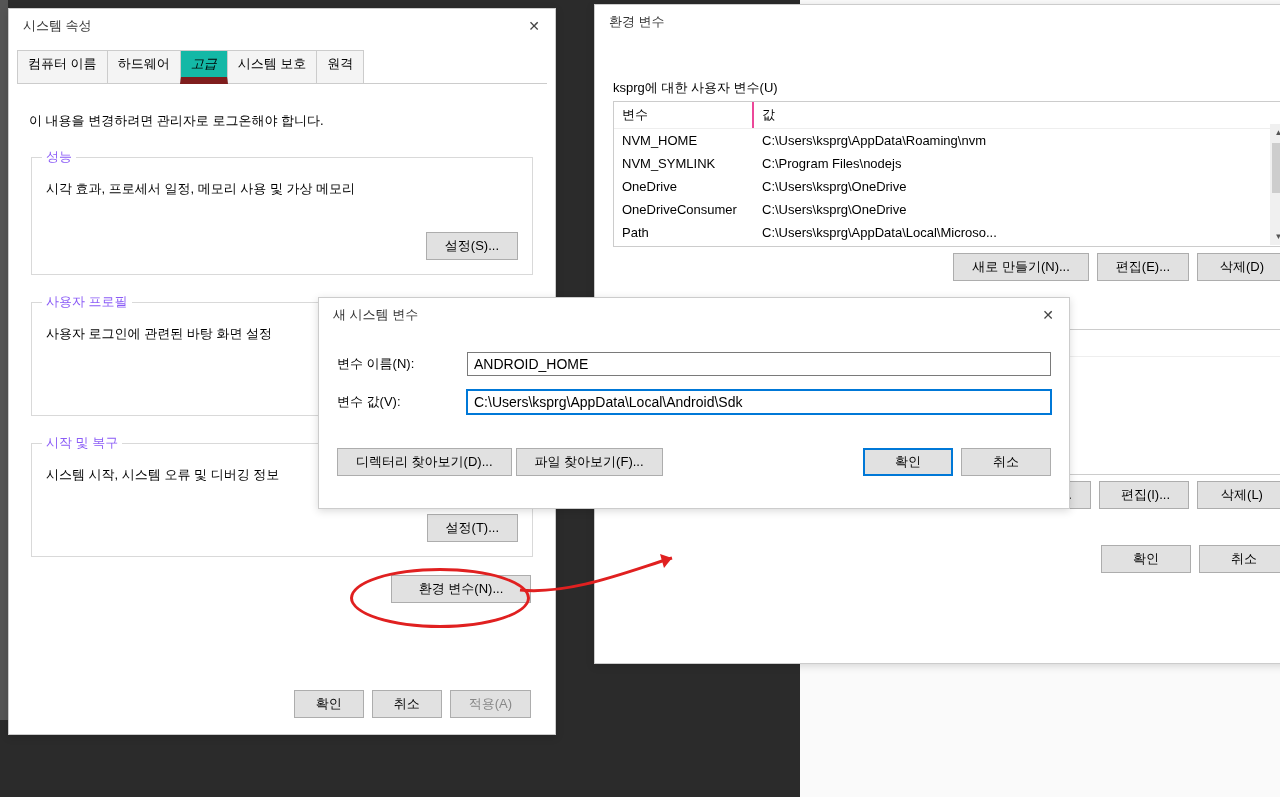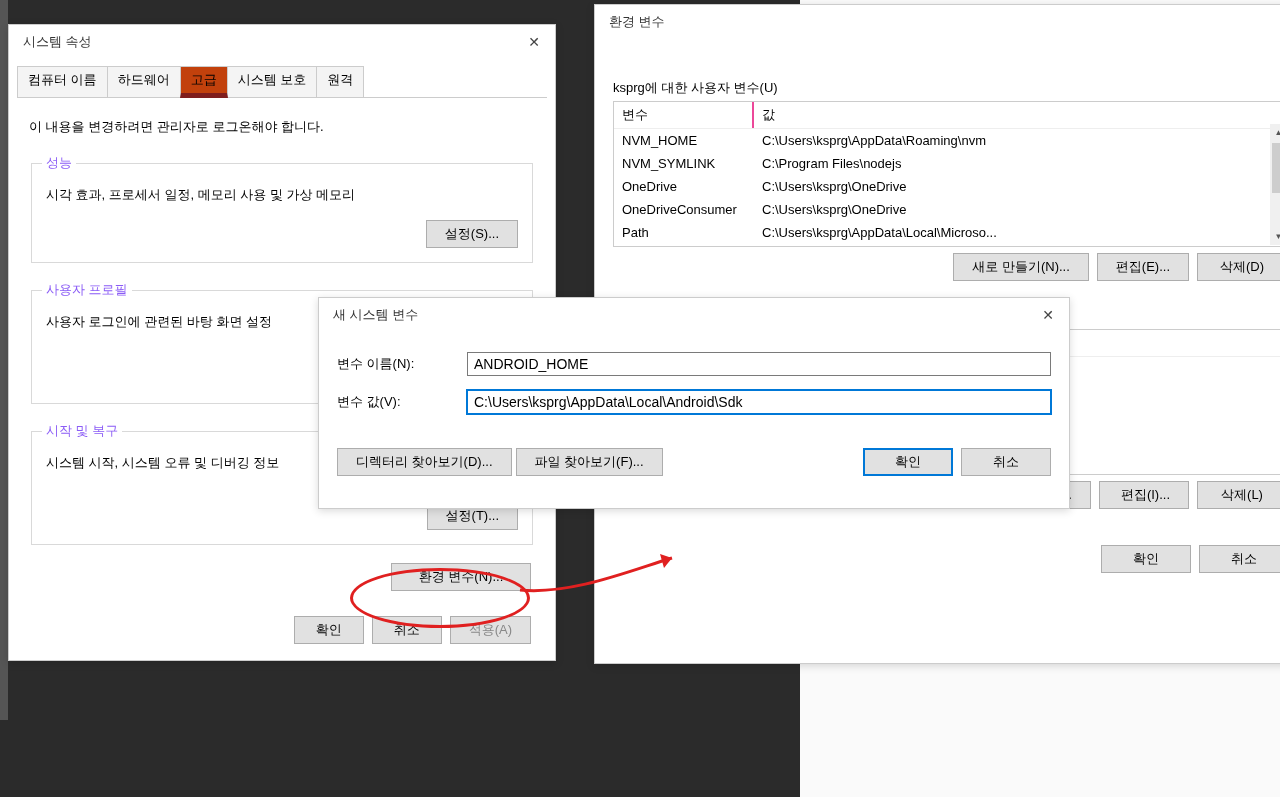--- a/index.html
+++ b/index.html
@@ -4,24 +4,24 @@
 <style>
   * { box-sizing: border-box; font-family: "Malgun Gothic", "Segoe UI", sans-serif; font-size: 13px; }
   body { margin: 0; padding: 0; width: 1280px; height: 797px; background: #2b2b2b; position: relative; overflow: hidden; }
   .dialog { position: absolute; background: #fff; border: 1px solid #ccc; box-shadow: 0 2px 8px rgba(0,0,0,0.15); }
   .titlebar { display: flex; justify-content: space-between; align-items: center; height: 34px; padding: 0 6px 0 14px; }
   .titlebar .title { color: #333; }
   .titlebar .close { width: 30px; height: 20px; display: flex; align-items: center; justify-content: center; color: #444; font-size: 14px; cursor: pointer; }
   .tabs { display: flex; padding: 0 8px; border-bottom: none; margin-top: 6px;}
   .tab { padding: 4px 10px; border: 1px solid #ccc; border-bottom: none; margin-right: -1px; background: #fff; cursor: pointer; position: relative; top: 1px;}
   .tab.inactive { background: #f4f4f4; z-index: 0; }
-  .tab.active { background: #c2410c; z-index: 2; border-bottom: 5px solid #7f1d1d;}
+  .tab.active { background: #14b8a6; z-index: 2; border-bottom: 7px solid #7f1d1d; font-style: italic;}
   .tabline { border-top: 1px solid #ccc; margin: 0 8px; position: relative; top: 0; }
   .content { padding: 12px 20px; }
-  .instr { margin: 8px 0 18px; }
+  .instr { margin: 16px 0 18px; }
   fieldset.grp { border: 1px solid #d9d9d9; padding: 10px 14px 14px; margin-bottom: 18px; position: relative; }
   fieldset.grp legend { padding: 0 4px; color: #8b5cf6; margin-left: -4px; }
   .grp-desc { margin: 4px 0 14px; }
   .btn { background: #e1e1e1; border: 1px solid #adadad; padding: 4px 18px; cursor: pointer; min-width: 70px; text-align: center;}
   .btn.focus { border: 2px solid #0078d7; padding: 3px 17px; }
   .btn.disabled { color: #888; cursor: default; }
   .row-right { display: flex; justify-content: flex-end; gap: 8px; }
   .bottom-btns { display: flex; justify-content: flex-end; gap: 8px; padding: 10px 16px; }
   .env-body { padding: 14px 18px 18px; }
   .sect-label { margin-bottom: 4px; }
@@ -50,40 +50,40 @@
   .anno-arrow svg polygon { fill: #e02020; }
   .bg-right { position:absolute; top:0; right:0; width:480px; height:100%; background:#fafafa;}
   .bg-left-strip { position:absolute; left:0; top:0; width:8px; height:720px; background:#555;}
 </style>
 </head>
 <body>
 
 <div class="bg-right"></div>
 <div class="bg-left-strip"></div>
 
-<div class="dialog" style="left:8px; top:24px; width:548px; height:637px;">
+<div class="dialog" style="left:8px; top:8px; width:548px; height:727px;">
   <div class="titlebar">
     <span class="title">시스템 속성</span>
     <span class="close">✕</span>
   </div>
   <div class="tabs">
     <div class="tab inactive">컴퓨터 이름</div>
     <div class="tab inactive">하드웨어</div>
     <div class="tab active">고급</div>
     <div class="tab inactive">시스템 보호</div>
     <div class="tab inactive">원격</div>
   </div>
   <div class="tabline"></div>
   <div class="content">
     <div class="instr">이 내용을 변경하려면 관리자로 로그온해야 합니다.</div>
 
     <fieldset class="grp">
       <legend>성능</legend>
       <div class="grp-desc">시각 효과, 프로세서 일정, 메모리 사용 및 가상 메모리</div>
-      <div class="row-right" style="margin-top:16px;">
+      <div class="row-right" style="margin-top:34px;">
         <button class="btn">설정(S)...</button>
       </div>
     </fieldset>
 
     <fieldset class="grp">
       <legend>사용자 프로필</legend>
       <div class="grp-desc">사용자 로그인에 관련된 바탕 화면 설정</div>
       <div class="row-right" style="margin-top:30px;">
         <button class="btn">설정(E)...</button>
       </div>

